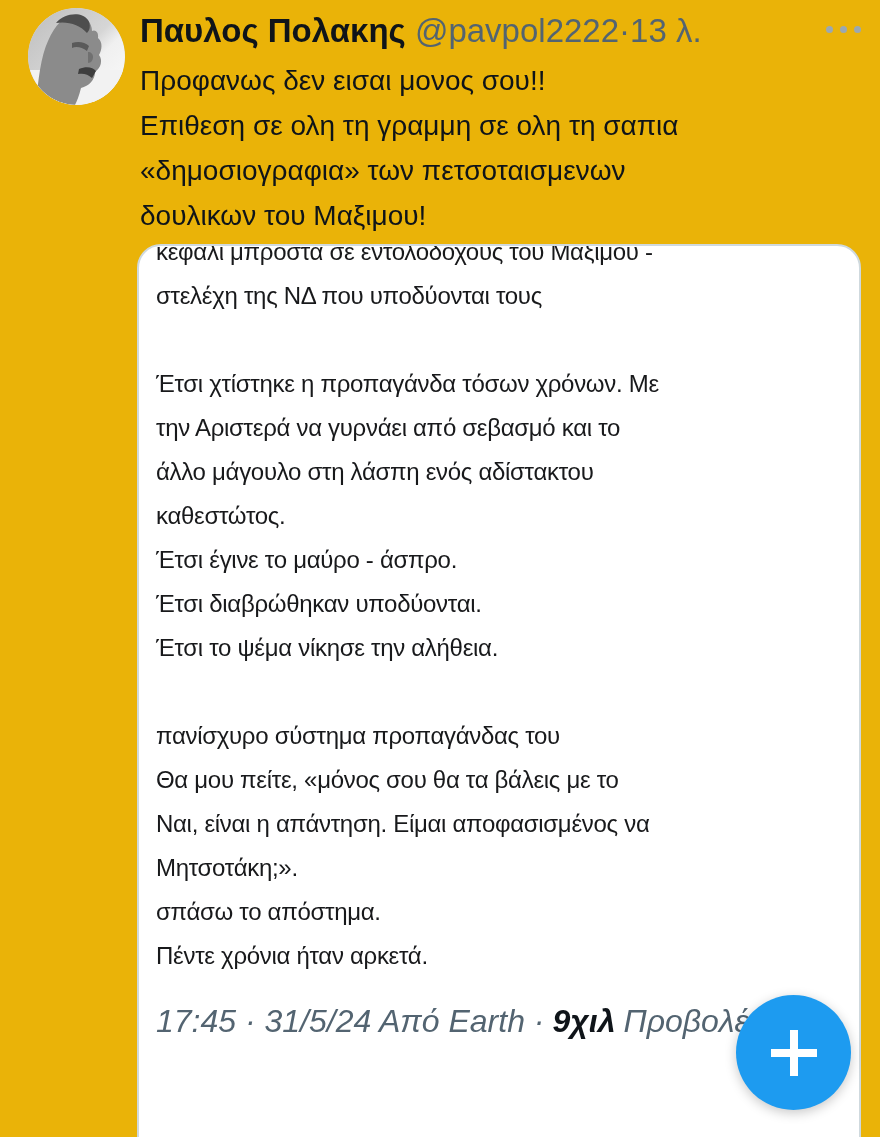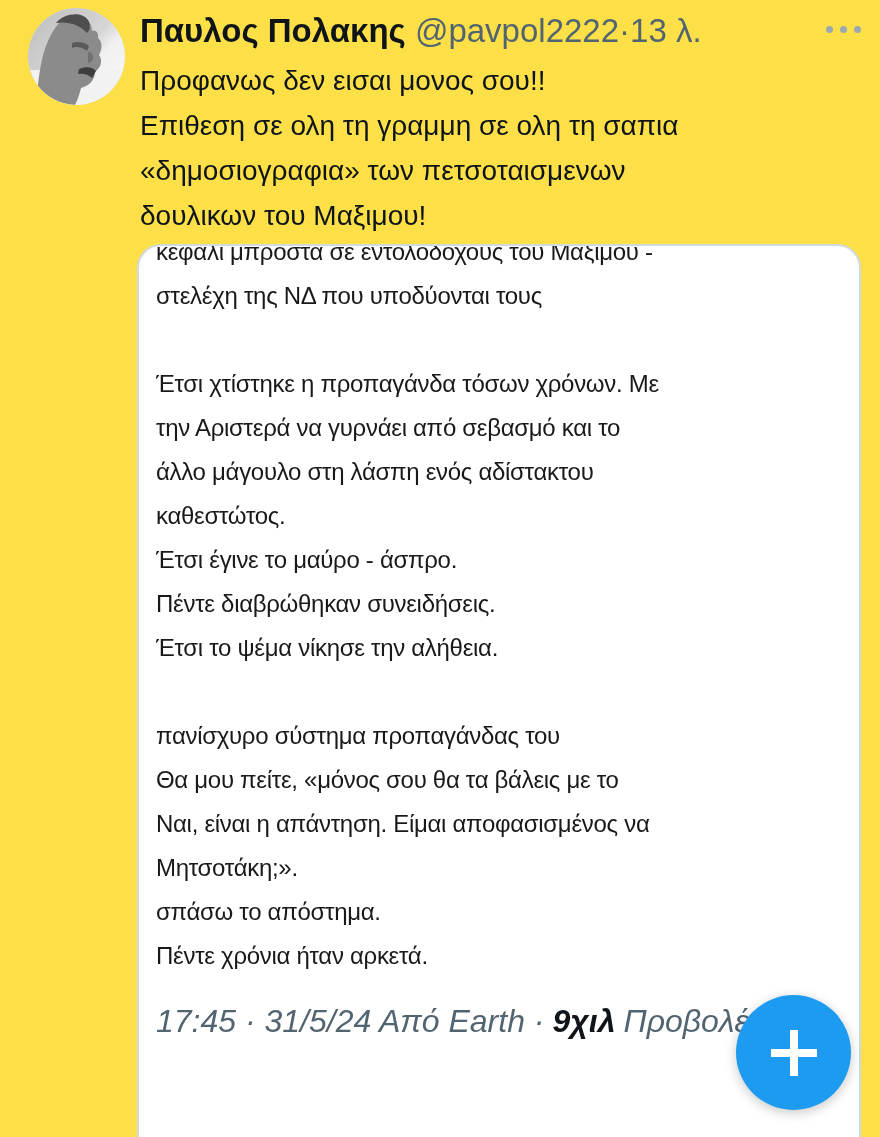--- a/index.html
+++ b/index.html
@@ -6,21 +6,21 @@
   html, body { background: #ffffff; }
   body {
     font-family: "Liberation Sans", "DejaVu Sans", sans-serif;
     width: 880px; height: 1137px;
     overflow: hidden;
     position: relative;
   }
   .page {
     position: relative;
     width: 880px; height: 1137px;
-    background: #fde047;
+    background: #eab308;
     overflow: hidden;
   }
   .avatar {
     position: absolute;
     left: 28px; top: 8px;
     width: 97px; height: 97px;
     border-radius: 50%;
     overflow: hidden;
     background: #d8d8d8;
   }
@@ -152,21 +152,21 @@
     <div class="quote-card">
       <div class="quote-lines">
           <div class="tline">κεφαλι μπροστα σε εντολοδοχους του Μαξιμου -</div>
           <div class="tline">στελέχη της ΝΔ που υποδύονται τους</div>
           <div class="tline">&nbsp;</div>
           <div class="tline">Έτσι χτίστηκε η προπαγάνδα τόσων χρόνων. Με</div>
           <div class="tline">την Αριστερά να γυρνάει από σεβασμό και το</div>
           <div class="tline">άλλο μάγουλο στη λάσπη ενός αδίστακτου</div>
           <div class="tline">καθεστώτος.</div>
           <div class="tline">Έτσι έγινε το μαύρο - άσπρο.</div>
-          <div class="tline">Πέντε διαβρώθηκαν συνειδήσεις.</div>
+          <div class="tline">Έτσι διαβρώθηκαν υποδύονται.</div>
           <div class="tline">Έτσι το ψέμα νίκησε την αλήθεια.</div>
           <div class="tline">&nbsp;</div>
           <div class="tline">πανίσχυρο σύστημα προπαγάνδας του</div>
           <div class="tline">Θα μου πείτε, «μόνος σου θα τα βάλεις με το</div>
           <div class="tline">Ναι, είναι η απάντηση. Είμαι αποφασισμένος να</div>
           <div class="tline">Μητσοτάκη;».</div>
           <div class="tline">σπάσω το απόστημα.</div>
           <div class="tline">Πέντε χρόνια ήταν αρκετά.</div>
         </div>
       <div class="quote-footer">

